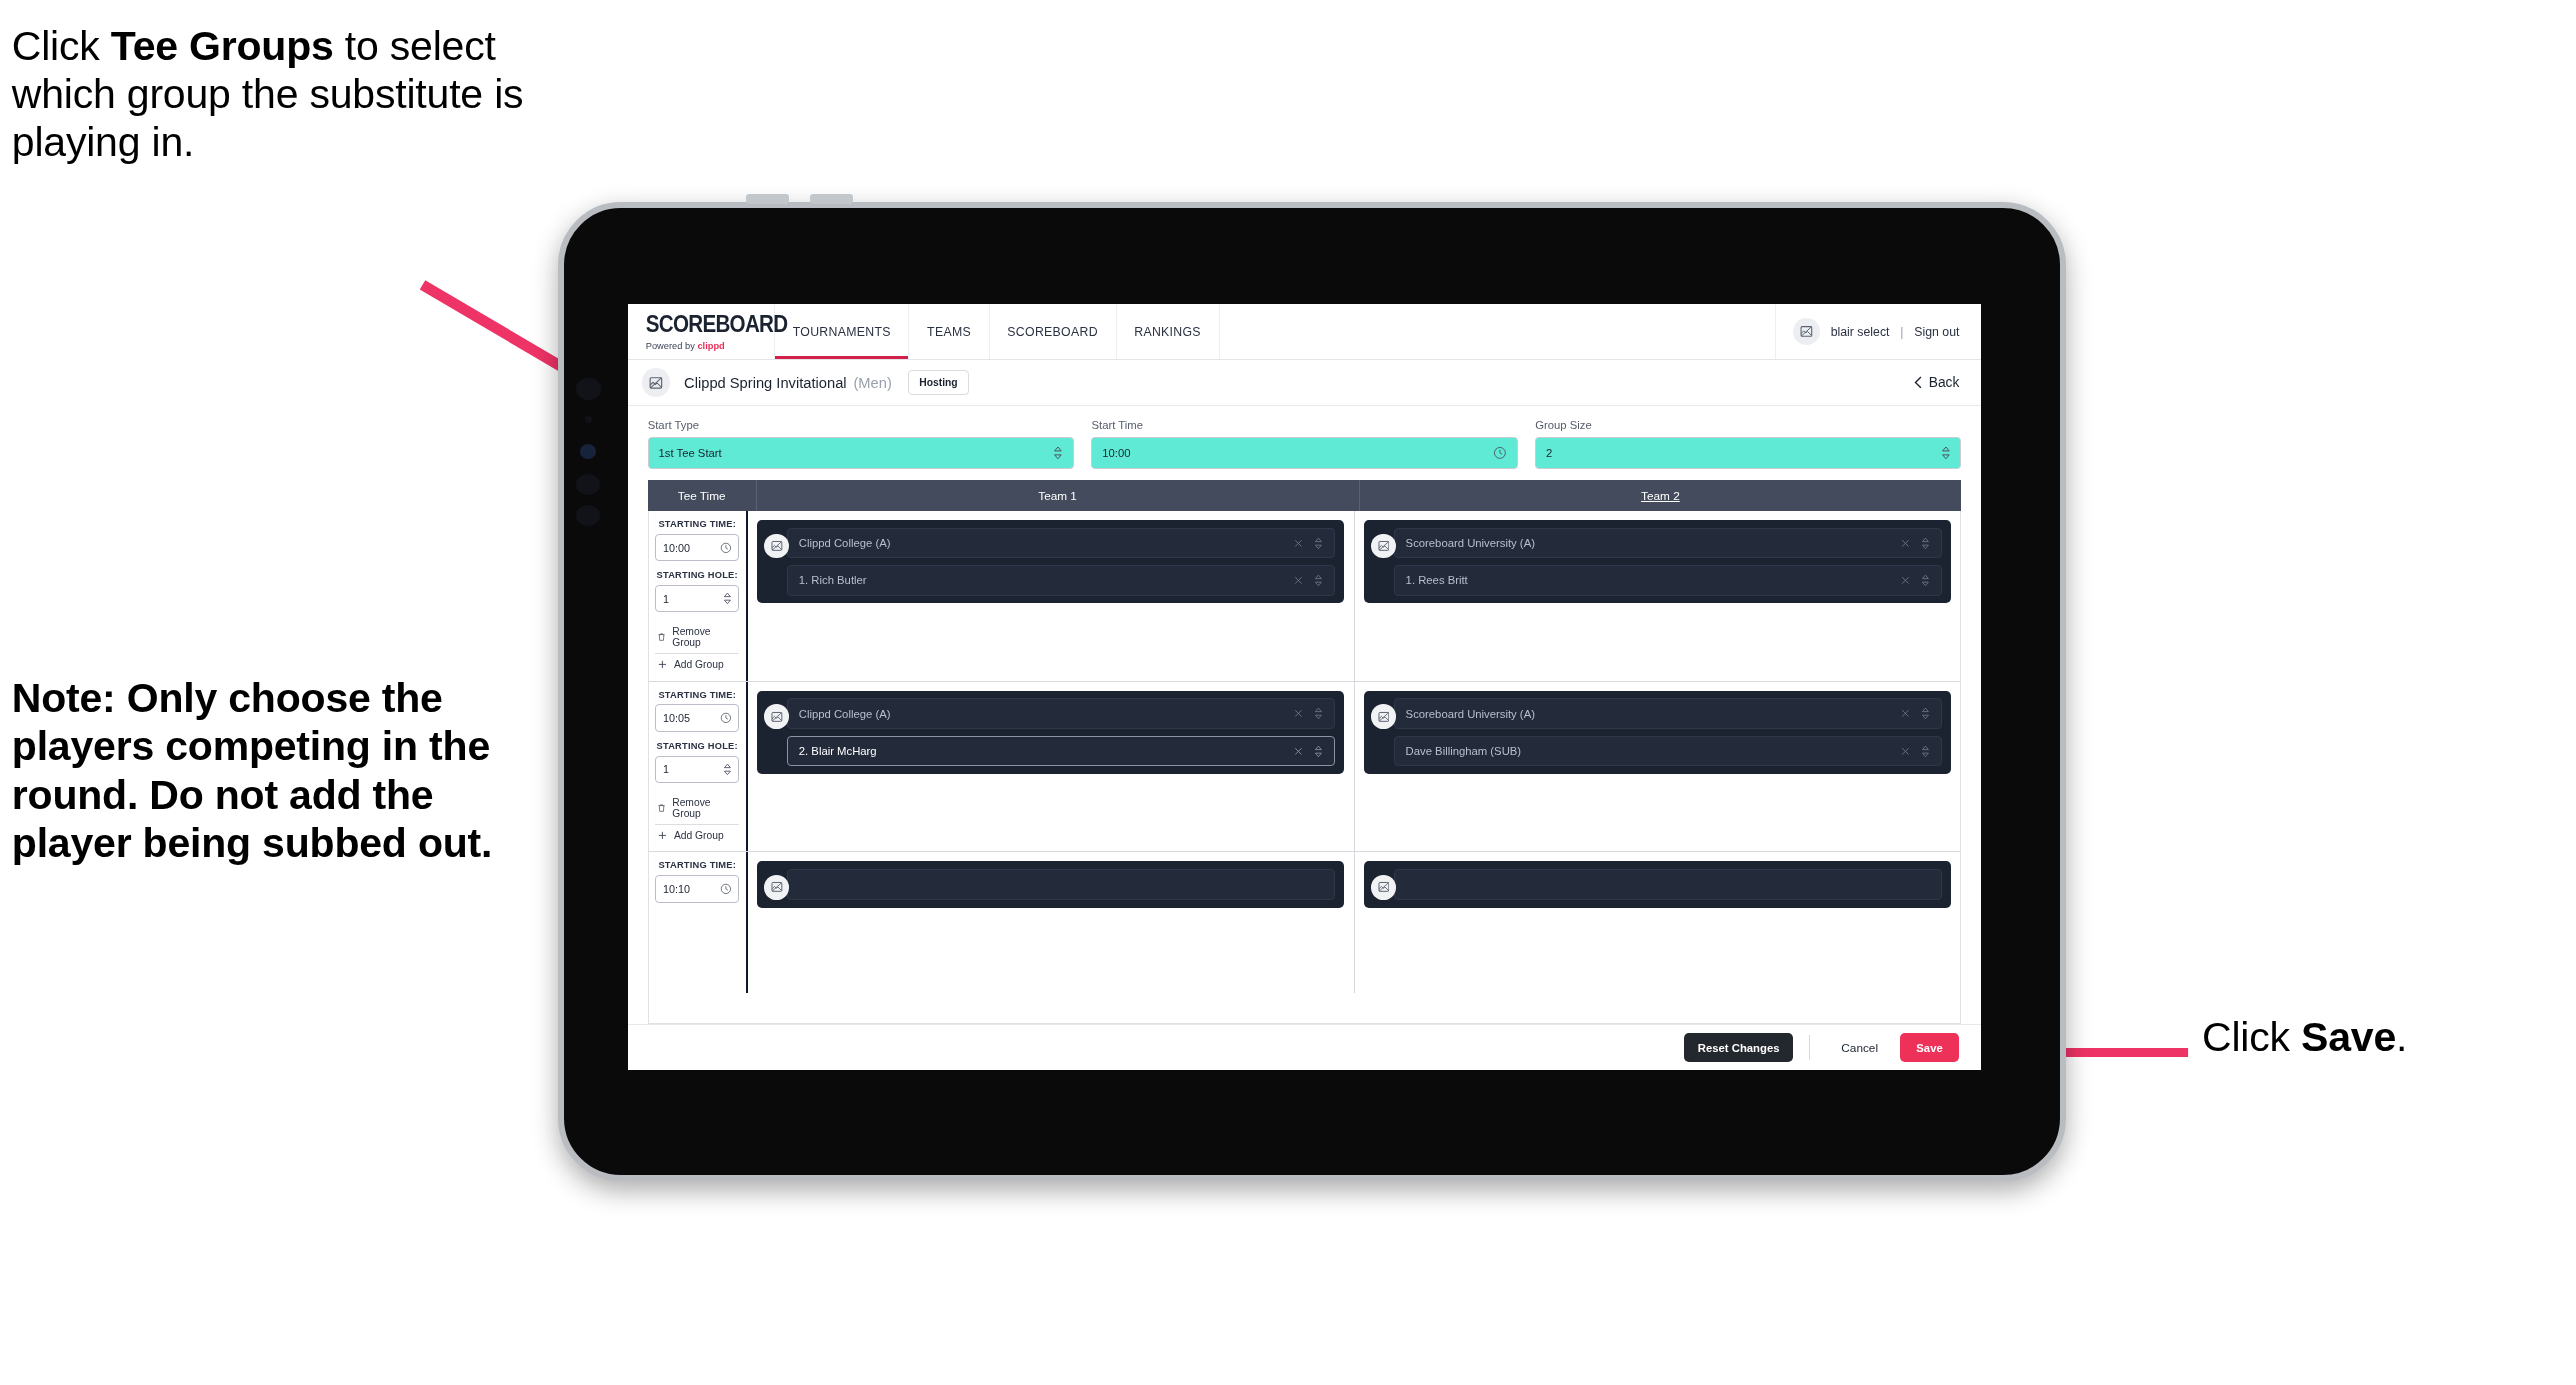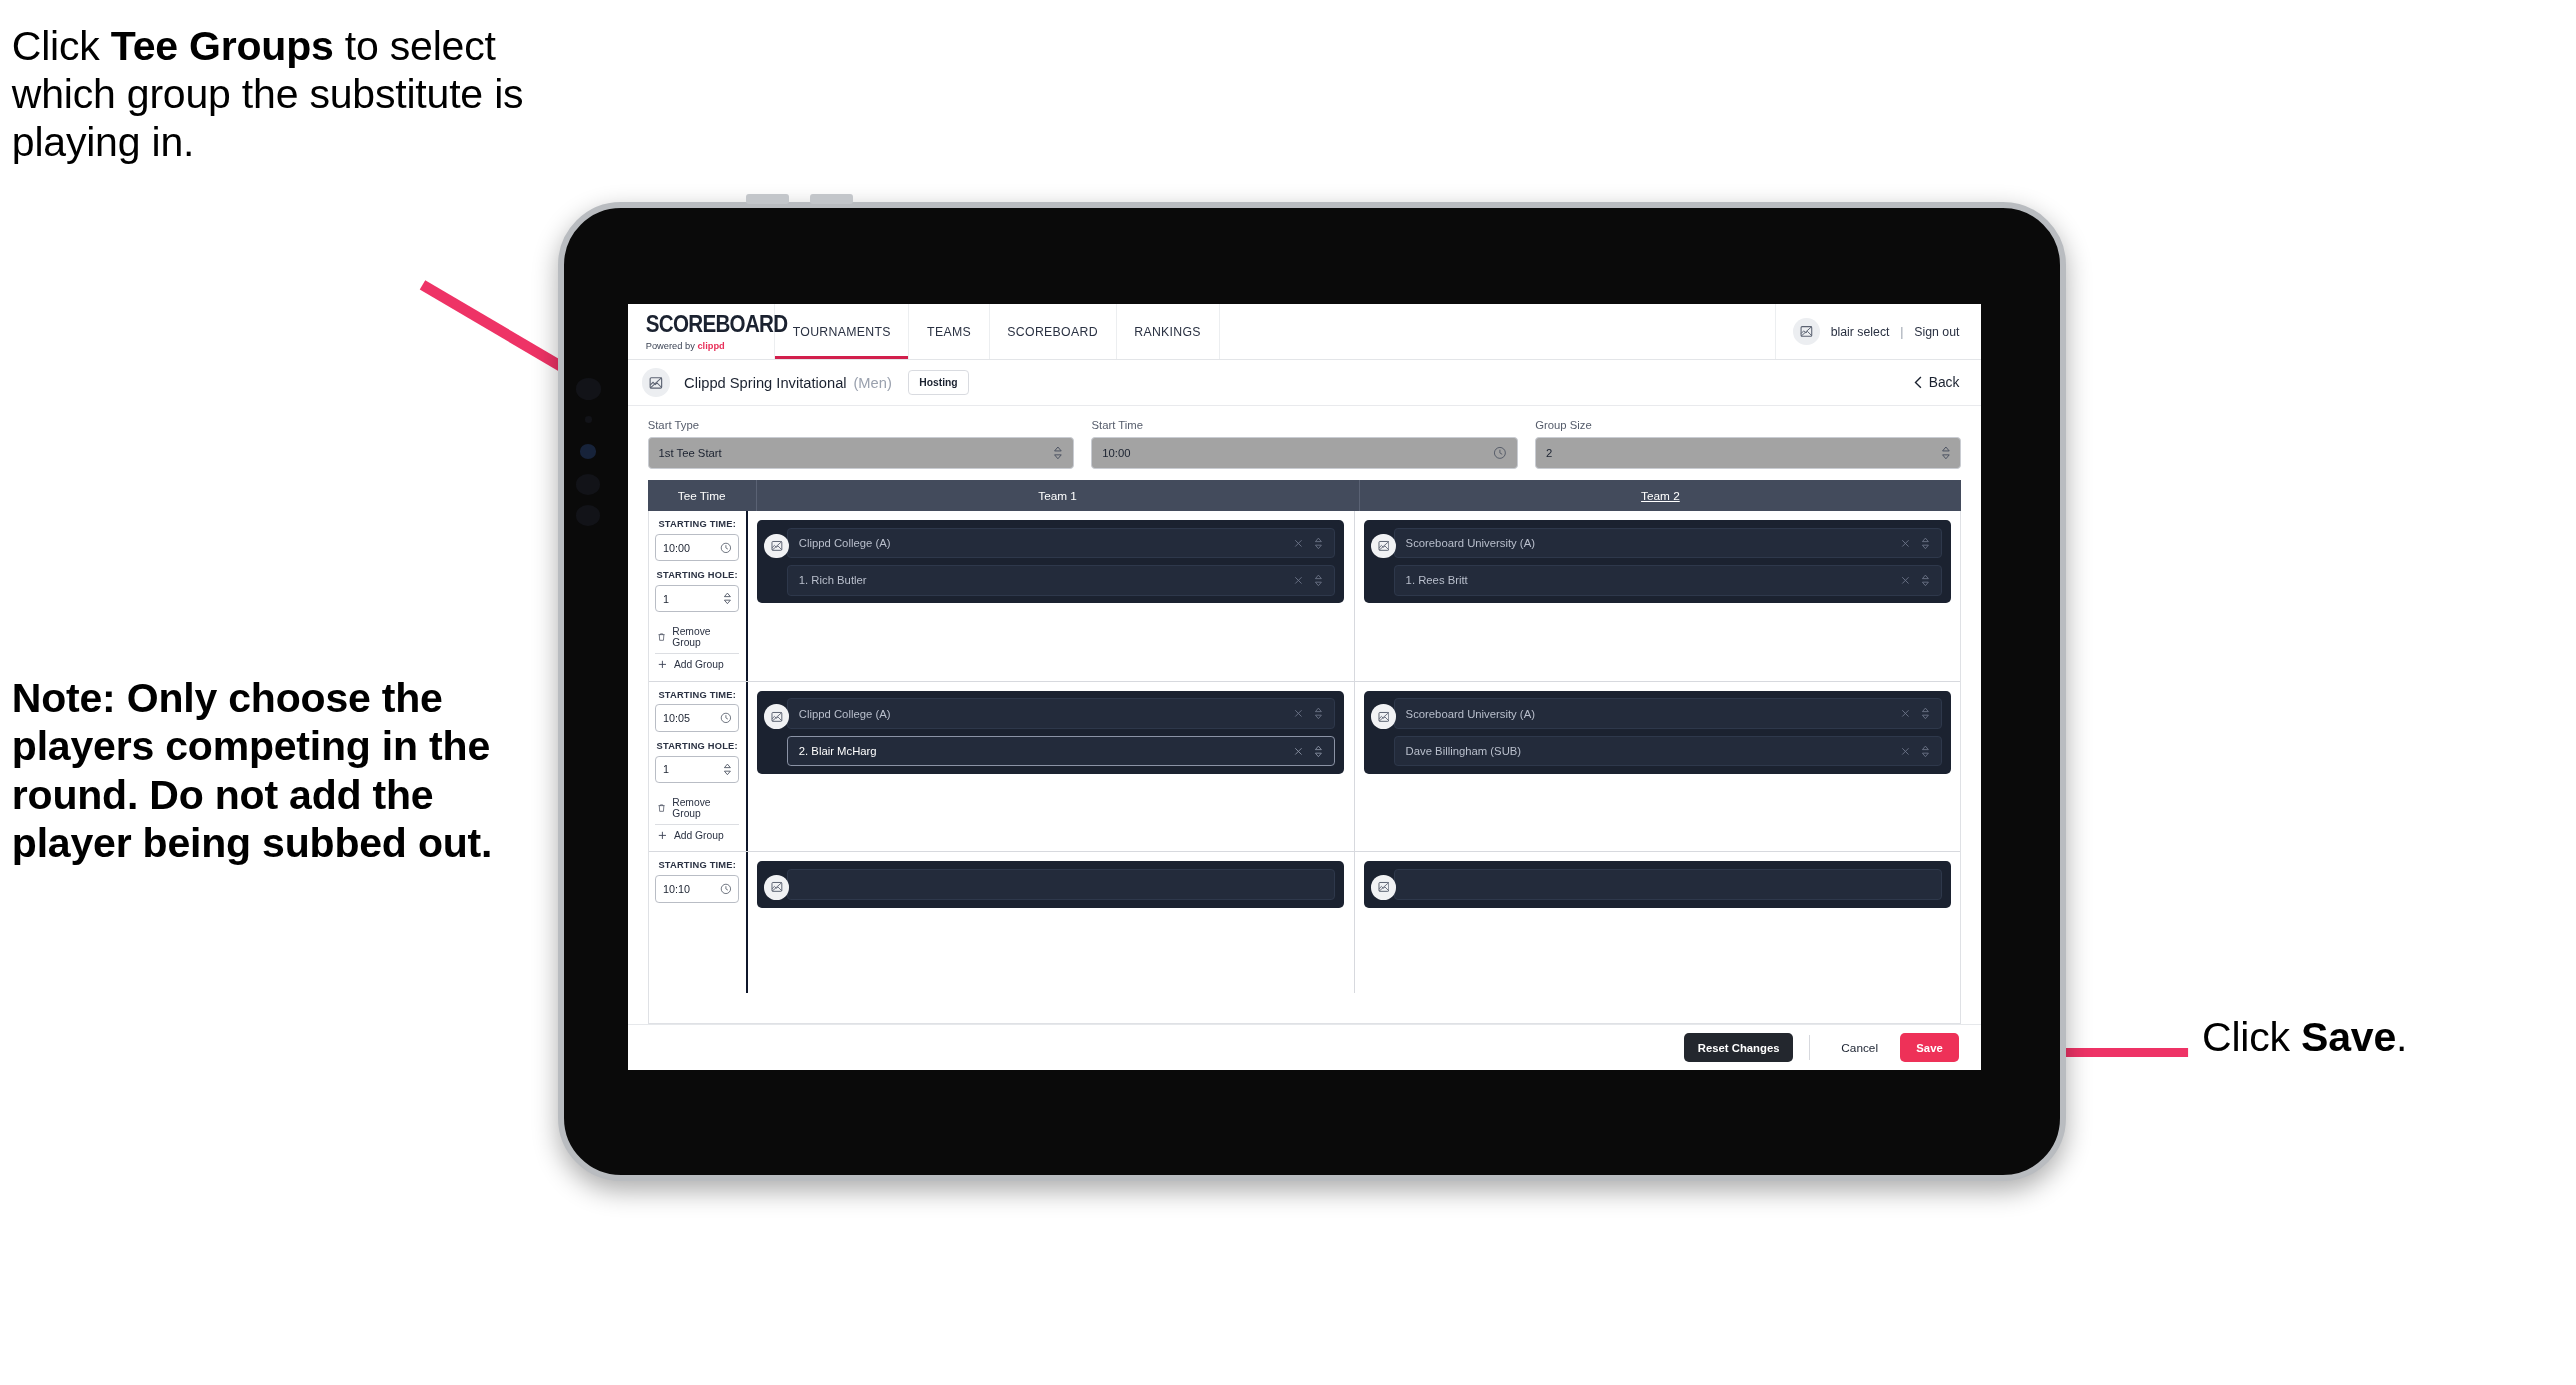--- a/index.html
+++ b/index.html
@@ -165,21 +165,21 @@
     padding: 12.8px 19.7px 11.8px 19.7px;
     background: #fff;
     flex: 0 0 auto;
   }
   .ctrl { flex: 1; }
   .ctrl-label { font-size: 11.3px; color: #555c6b; margin-bottom: 5.9px; }
   .ctrl-box {
     height: 32px;
     border: 1px solid #c9ccd2;
     border-radius: 3.9px;
-    background: #a3a3a3;
+    background: #5eead4;
     display: flex; align-items: center;
     padding: 0 9.8px;
     font-size: 11.3px;
     color: #1b2230;
     cursor: pointer;
   }
   .ctrl-box .val { flex: 1; }
   .ctrl-ic { color: #4a5160; display: flex; align-items: center; }
 
   

